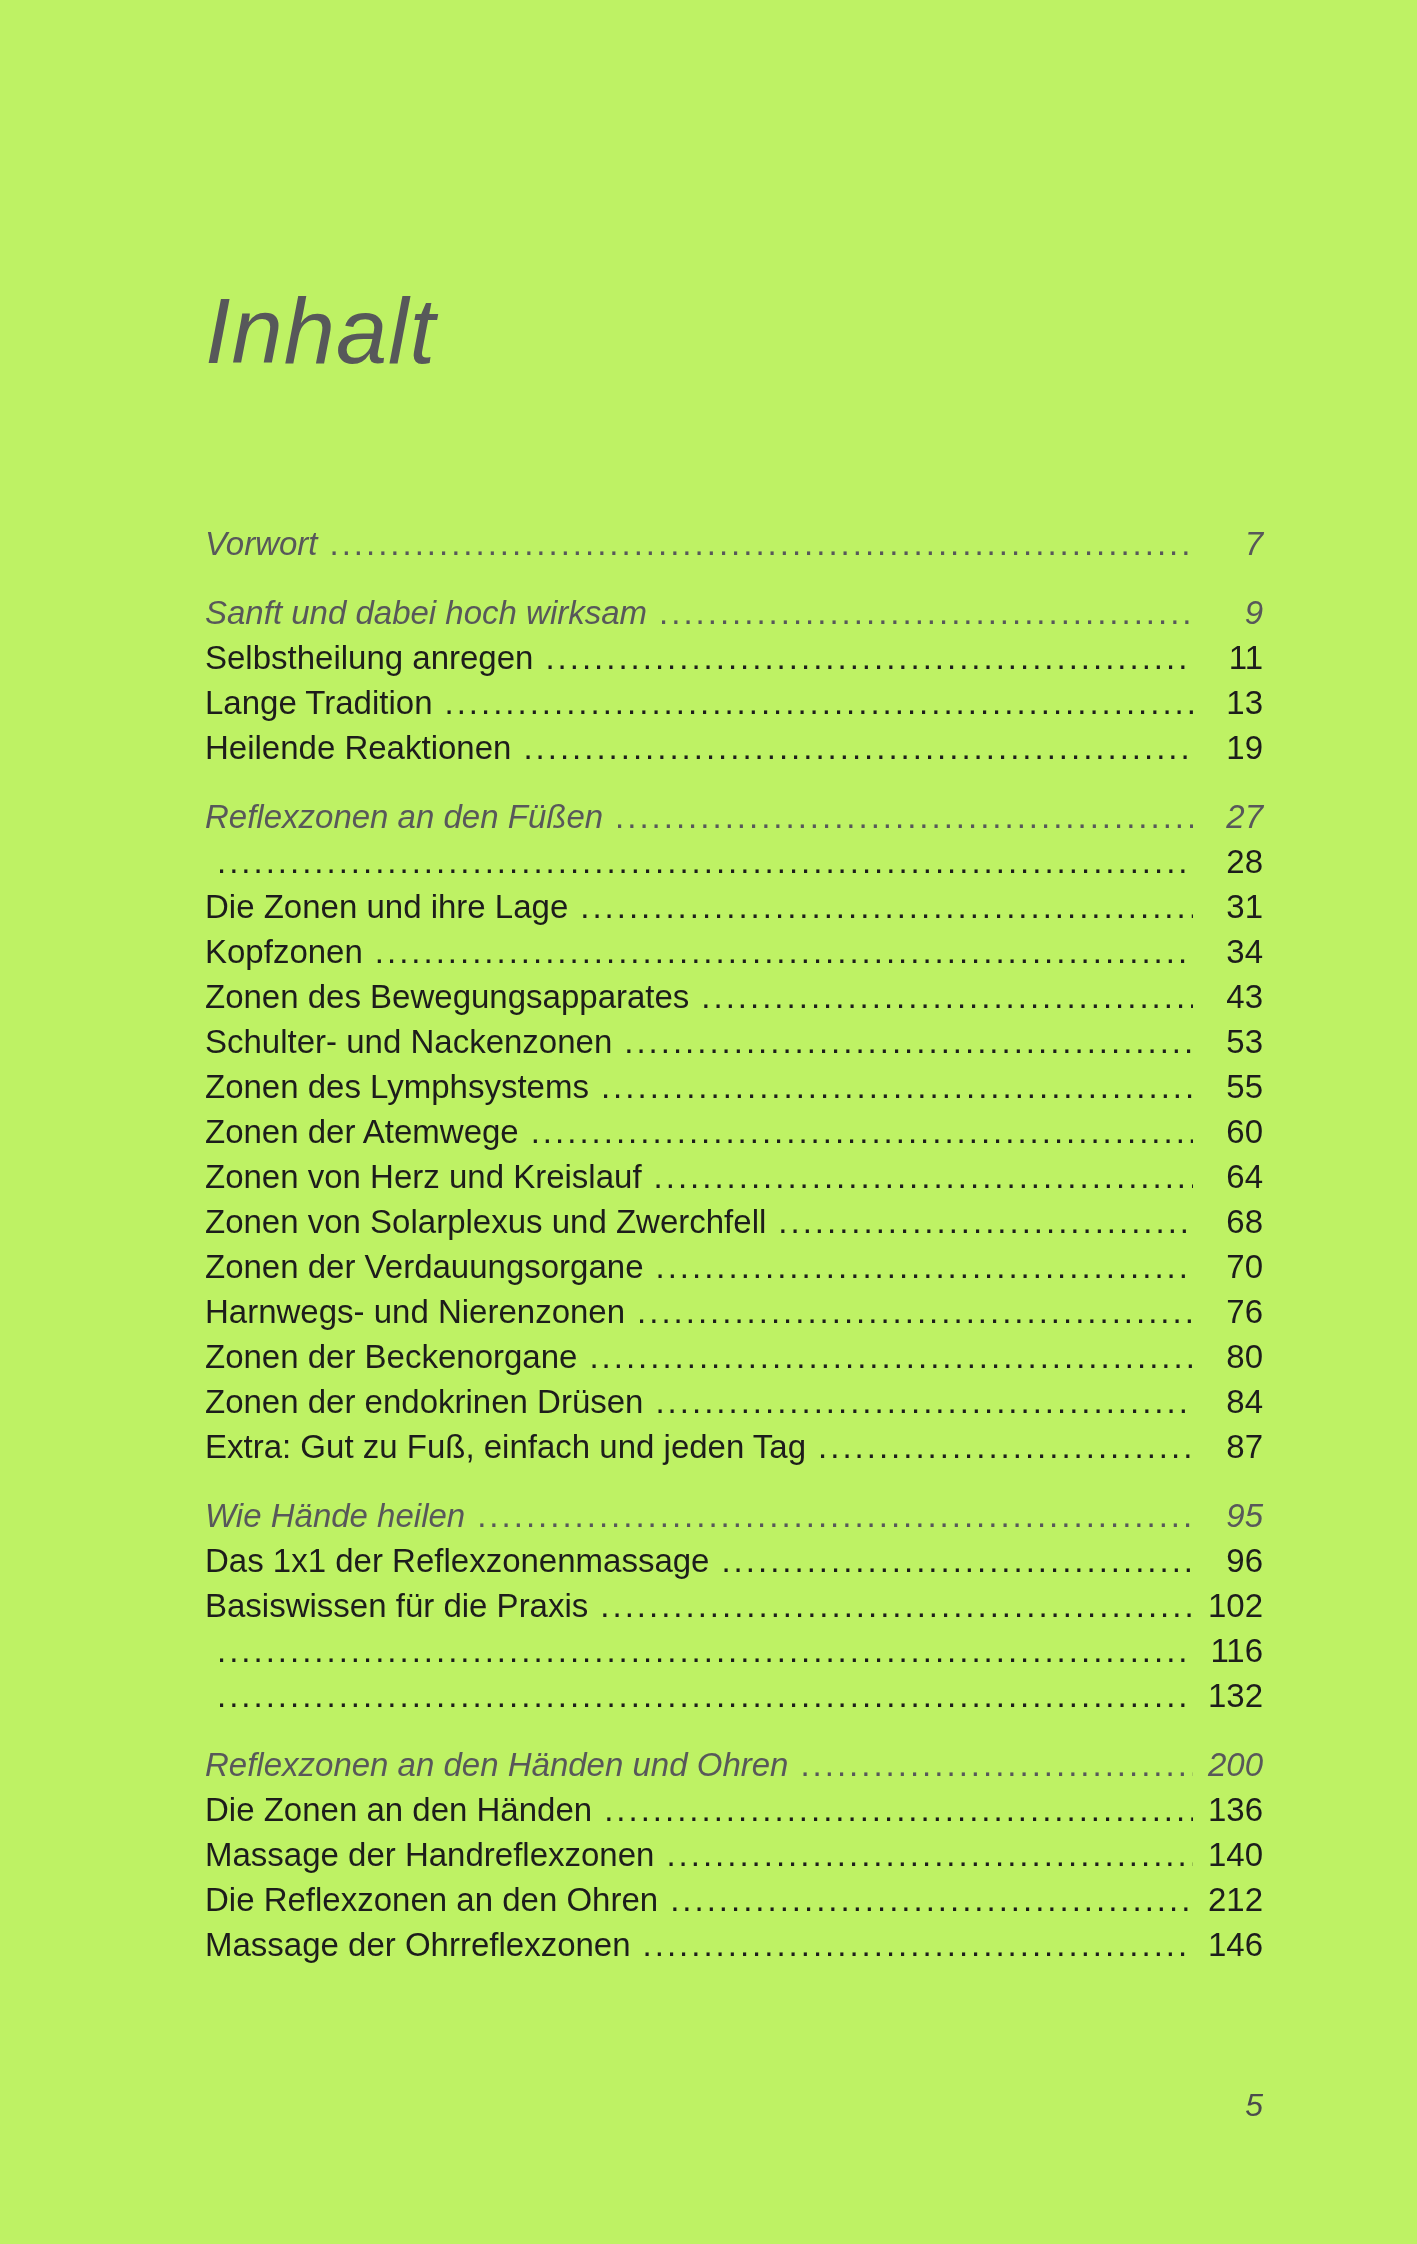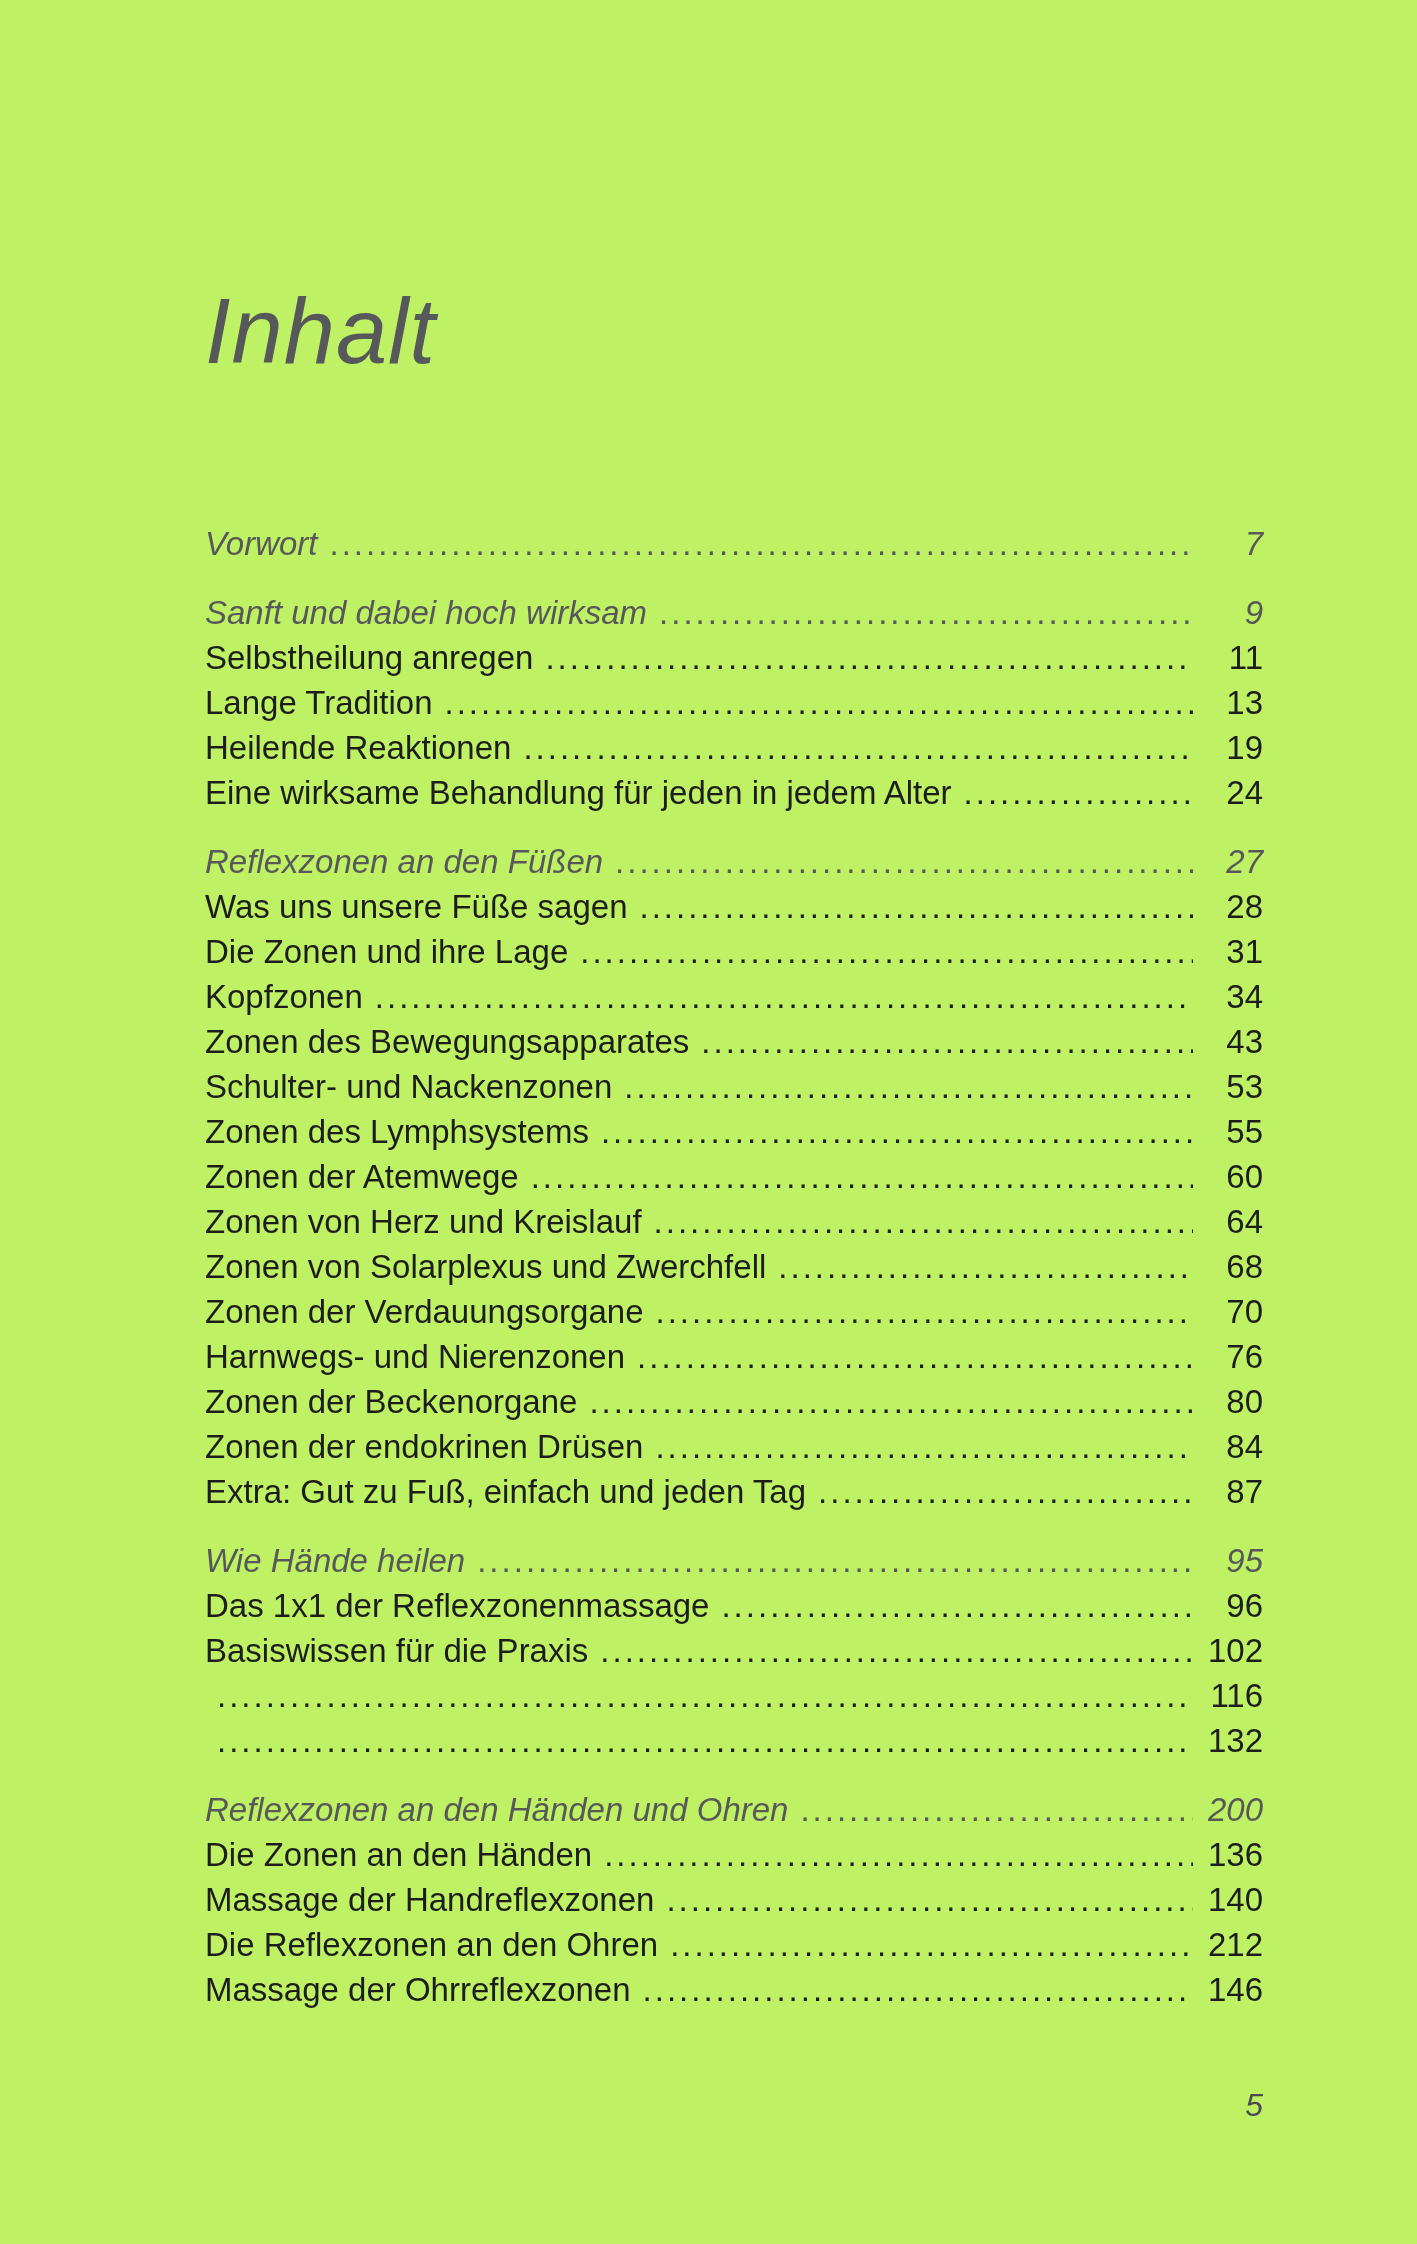--- a/index.html
+++ b/index.html
@@ -95,34 +95,28 @@
           <div class="row">
     <span class="label">Lange Tradition</span>
     <span class="dots"></span>
     <span class="pagenum">13</span>
   </div>
           <div class="row">
     <span class="label">Heilende Reaktionen</span>
     <span class="dots"></span>
     <span class="pagenum">19</span>
   </div>
-          <div class="row">
-    <span class="label">Eine wirksame Behandlung für jeden in jedem Alter</span>
-    <span class="dots"></span>
-    <span class="pagenum">24</span>
-  </div>
         </div>
         <div class="group">
           <div class="row section">
     <span class="label">Reflexzonen an den Füßen</span>
     <span class="dots"></span>
     <span class="pagenum">27</span>
   </div>
           <div class="row">
-    <span class="label">Was uns unsere Füße sagen</span>
     <span class="dots"></span>
     <span class="pagenum">28</span>
   </div>
           <div class="row">
     <span class="label">Die Zonen und ihre Lage</span>
     <span class="dots"></span>
     <span class="pagenum">31</span>
   </div>
           <div class="row">
     <span class="label">Kopfzonen</span>

